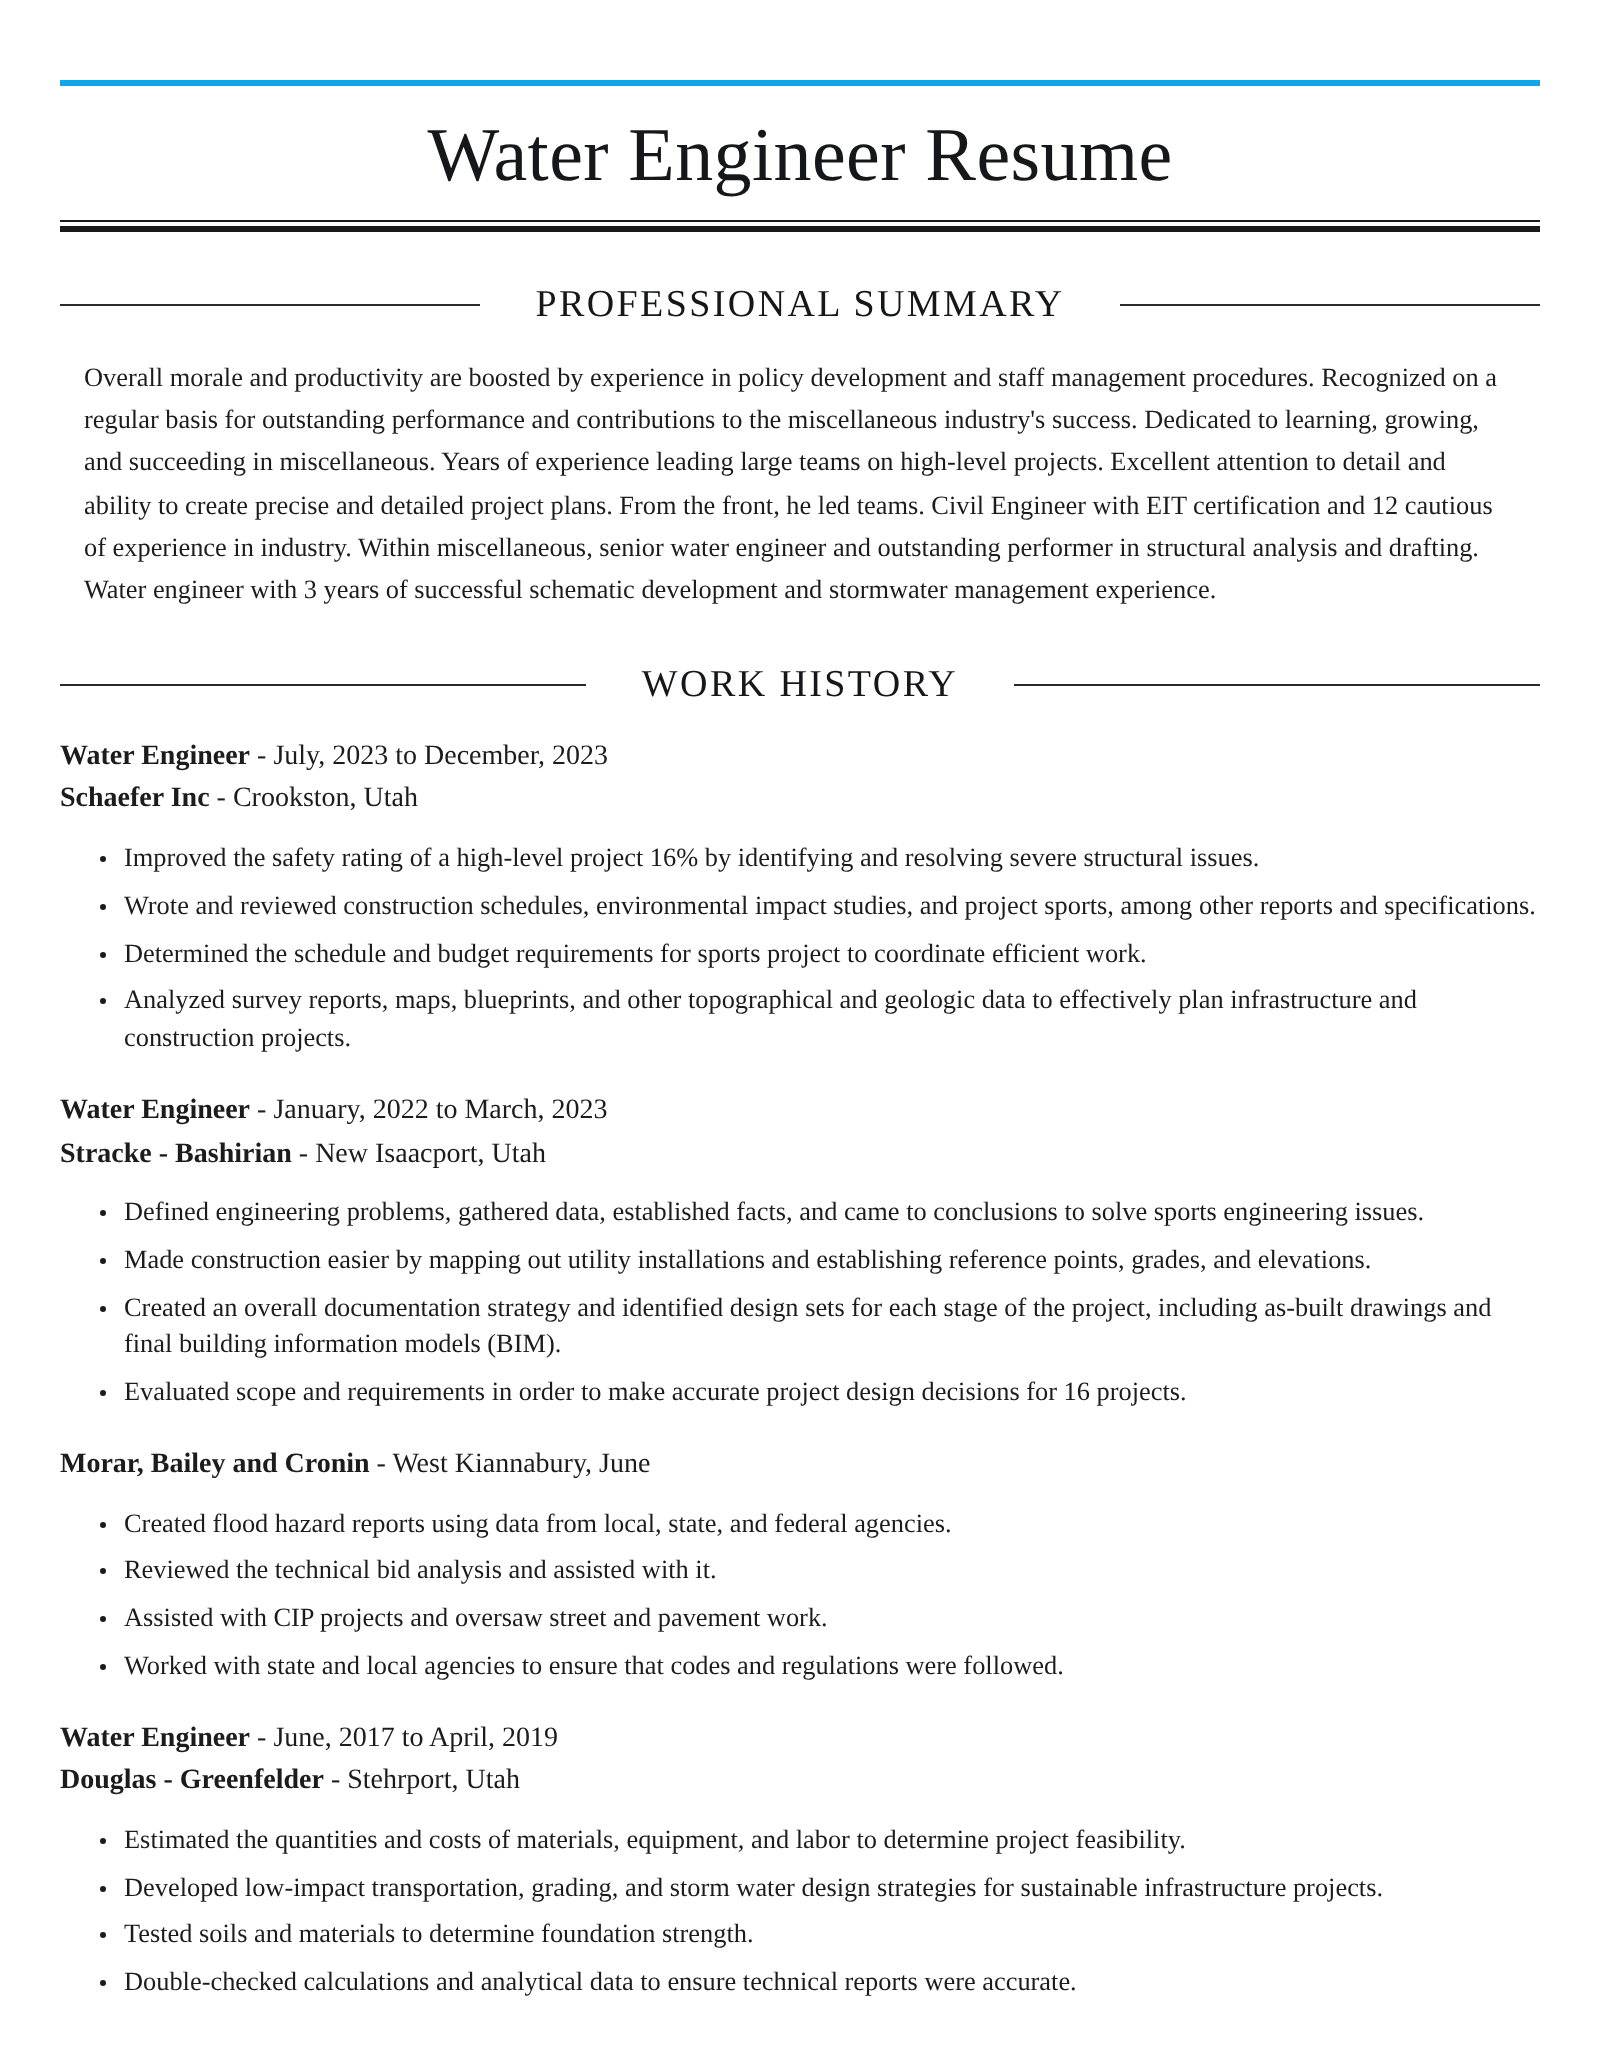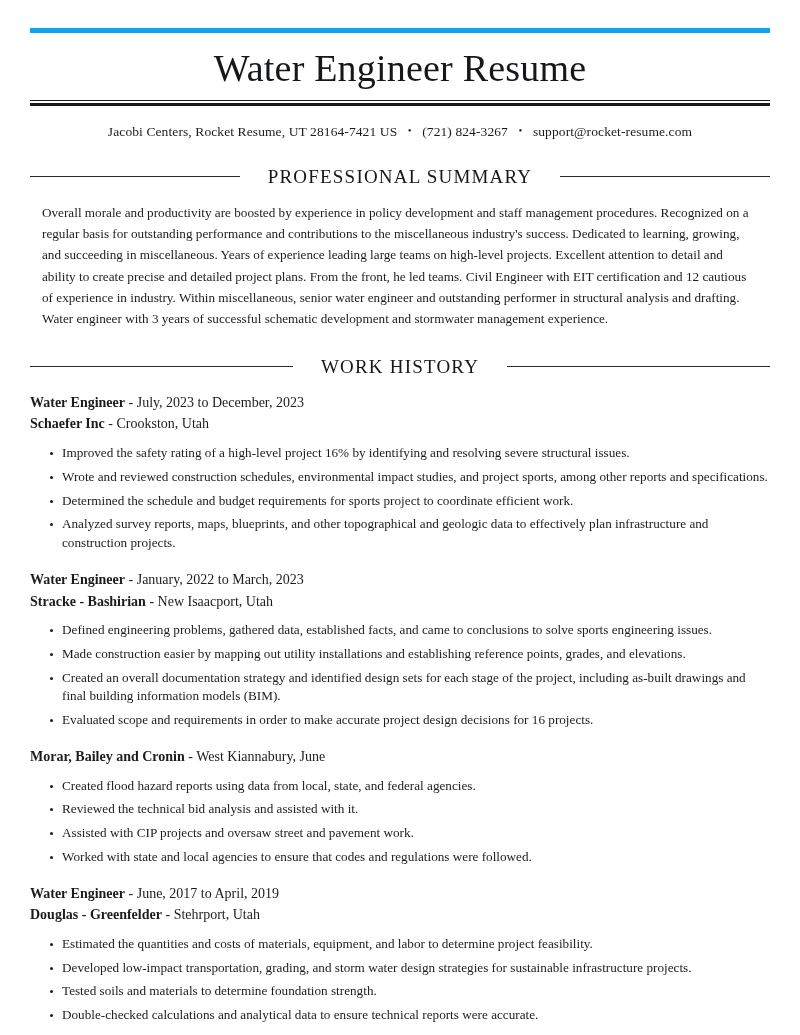--- a/index.html
+++ b/index.html
@@ -19,22 +19,22 @@
   .page {
     width: 800px;
     height: 1035px;
     box-sizing: border-box;
     padding: 0 30px;
     position: relative;
   }
 
   
   .masthead {
-    margin-top: 28px;
-    border-top: 5px solid #0ea5e9;
+    margin-top: 40px;
+    border-top: 3px solid #0ea5e9;
     padding-top: 6px;
   }
   .resume-title {
     text-align: center;
     font-size: 38px;
     font-weight: 400;
     line-height: 1.12;
     margin: 8px 0 10px 0;
     letter-spacing: 0.2px;
     color: #15171a;
@@ -130,27 +130,20 @@
 <body>
 
 <div class="page">
 
   <div class="masthead">
     <h1 class="resume-title">Water Engineer Resume</h1>
     <div class="masthead-rule-thin"></div>
     <div class="masthead-rule-thick"></div>
   </div>
 
-  <div class="contact-line">
-    <span>Jacobi Centers, Rocket Resume, UT 28164-7421 US</span>
-    <span class="contact-sep">•</span>
-    <span>(721) 824-3267</span>
-    <span class="contact-sep">•</span>
-    <span>support@rocket-resume.com</span>
-  </div>
 
   <div class="section-head">
     <span class="rule"></span>
     <span class="label">PROFESSIONAL SUMMARY</span>
     <span class="rule"></span>
   </div>
   <p class="summary">Overall morale and productivity are boosted by experience in policy development and staff management procedures. Recognized on a regular basis for outstanding performance and contributions to the miscellaneous industry's success. Dedicated to learning, growing, and succeeding in miscellaneous. Years of experience leading large teams on high-level projects. Excellent attention to detail and ability to create precise and detailed project plans. From the front, he led teams. Civil Engineer with EIT certification and 12 cautious of experience in industry. Within miscellaneous, senior water engineer and outstanding performer in structural analysis and drafting. Water engineer with 3 years of successful schematic development and stormwater management experience.</p>
 
   <div class="section-head">
     <span class="rule"></span>

